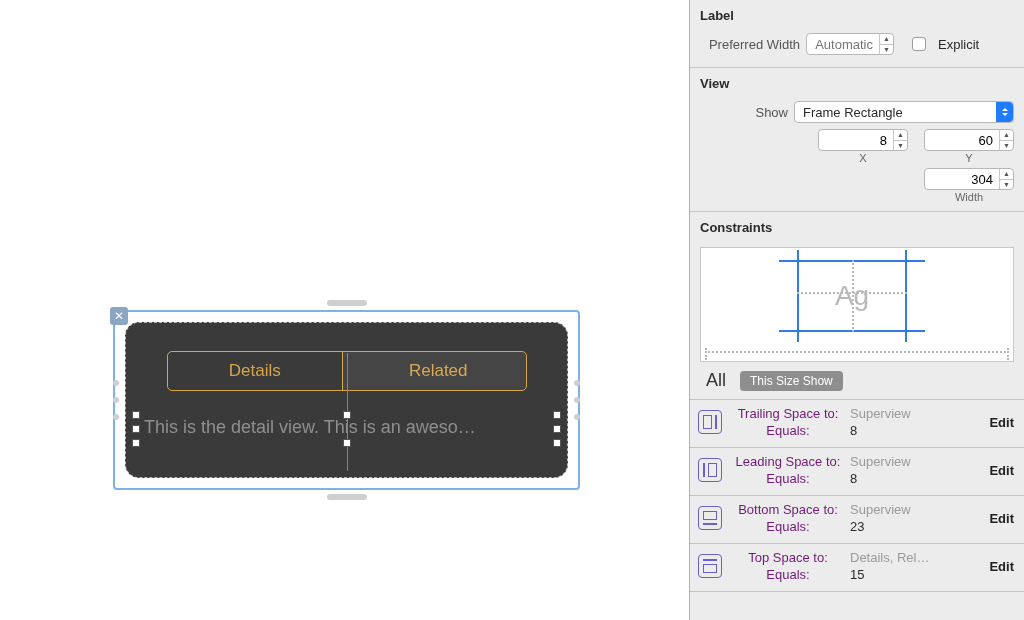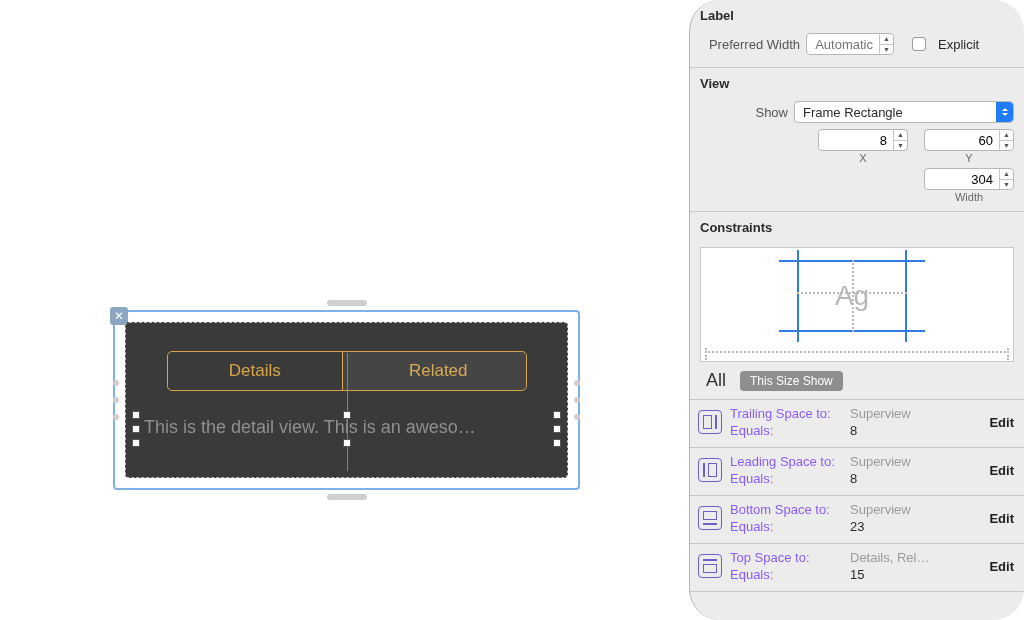--- a/index.html
+++ b/index.html
@@ -1,37 +1,37 @@
 <!DOCTYPE html>
 <html><head>
 <meta charset="utf-8">
 <style>
   * { box-sizing: border-box; margin: 0; padding: 0; font-family: -apple-system, BlinkMacSystemFont, "Helvetica Neue", Arial, sans-serif; }
   body { width: 1024px; height: 620px; background: #fff; display: flex; overflow: hidden; }
   .canvas-area { flex: 1; position: relative; }
-  .inspector { width: 335px; border-left: 1px solid #b3b3b3; background: #ececec; display: flex; flex-direction: column; font-size: 13px; color: #2a2a2a; border-radius: 31px; }
+  .inspector { width: 335px; border-left: 1px solid #b3b3b3; background: #ececec; display: flex; flex-direction: column; font-size: 13px; color: #2a2a2a; }
 
   
   .canvas-artboard {
     position: absolute; left: 113px; top: 310px; width: 467px; height: 180px;
     border: 2px solid #7fb0e6; border-radius: 4px; background: #fff;
   }
   .canvas-artboard::before, .canvas-artboard::after {
     content: ""; position: absolute; left: 50%; transform: translateX(-50%);
     width: 40px; height: 6px; background: #cfcfcf; border-radius: 3px;
   }
   .canvas-artboard::before { top: -12px; }
   .canvas-artboard::after { bottom: -12px; }
   .canvas-close {
     position: absolute; left: -5px; top: -5px; width: 18px; height: 18px;
     background: #8aa6c1; border-radius: 3px; color: #fff; font-size: 12px;
     display: flex; align-items: center; justify-content: center; cursor: pointer;
   }
   .artboard-inner {
-    position: absolute; inset: 10px; border: 1px dashed #b9b9b9; border-radius: 4px;
+    position: absolute; inset: 10px; border: 1px dashed #b9b9b9; border-radius: 14px;
     background: #3a3a3a; padding: 18px 0 0 0;
   }
   
   .sel-wrap { position: absolute; left: 10px; right: 10px; top: 92px; height: 28px; }
   .sel-wrap .hdl { position: absolute; width: 8px; height: 8px; background: #fff; border: 1px solid #555; }
   .hdl.tl { left: -4px; top: -4px; } .hdl.tc { left: 50%; top: -4px; margin-left: -4px; }
   .hdl.tr { right: -4px; top: -4px; } .hdl.ml { left: -4px; top: 50%; margin-top: -4px; }
   .hdl.mr { right: -4px; top: 50%; margin-top: -4px; } .hdl.bl { left: -4px; bottom: -4px; }
   .hdl.bc { left: 50%; bottom: -4px; margin-left: -4px; } .hdl.br { right: -4px; bottom: -4px; }
   .sel-wrap .guide-v { position: absolute; left: 50%; top: -62px; bottom: -28px; width: 0; border-left: 1px solid #4a90d9; }
@@ -116,21 +116,21 @@
   .c-icon.trailing::before { right: 4px; top: 4px; bottom: 4px; width: 2px; }
   .c-icon.trailing::after { content: ""; position: absolute; left: 4px; top: 4px; bottom: 4px; right: 9px; border: 1.5px solid #6d5fc8; }
   .c-icon.leading::before { left: 4px; top: 4px; bottom: 4px; width: 2px; }
   .c-icon.leading::after { content: ""; position: absolute; right: 4px; top: 4px; bottom: 4px; left: 9px; border: 1.5px solid #6d5fc8; }
   .c-icon.bottom::before { left: 4px; right: 4px; bottom: 4px; height: 2px; }
   .c-icon.bottom::after { content: ""; position: absolute; left: 4px; right: 4px; top: 4px; bottom: 9px; border: 1.5px solid #6d5fc8; }
   .c-icon.top::before { left: 4px; right: 4px; top: 4px; height: 2px; }
   .c-icon.top::after { content: ""; position: absolute; left: 4px; right: 4px; bottom: 4px; top: 9px; border: 1.5px solid #6d5fc8; }
   .c-text { flex: 1; min-width: 0; }
   .c-line { display: flex; gap: 4px; line-height: 17px;}
-  .c-prop { color: #8b5cf6; text-align: left; width: 116px; white-space: nowrap; overflow: hidden; text-overflow: ellipsis;}
+  .c-prop { color: #701a75; text-align: center; width: 116px; white-space: nowrap; overflow: hidden; text-overflow: ellipsis;}
   .c-target { color: #9a9a9a; flex: 1; white-space: nowrap; overflow: hidden; text-overflow: ellipsis; }
   .c-edit { font-weight: 600; color: #222; cursor: pointer; padding: 0 2px; align-self: center; }
 </style>
 </head>
 <body>
 
 <div class="canvas-area">
   <div class="canvas-artboard">
     <div class="canvas-close">✕</div>
     <div class="dim-dots-left">

